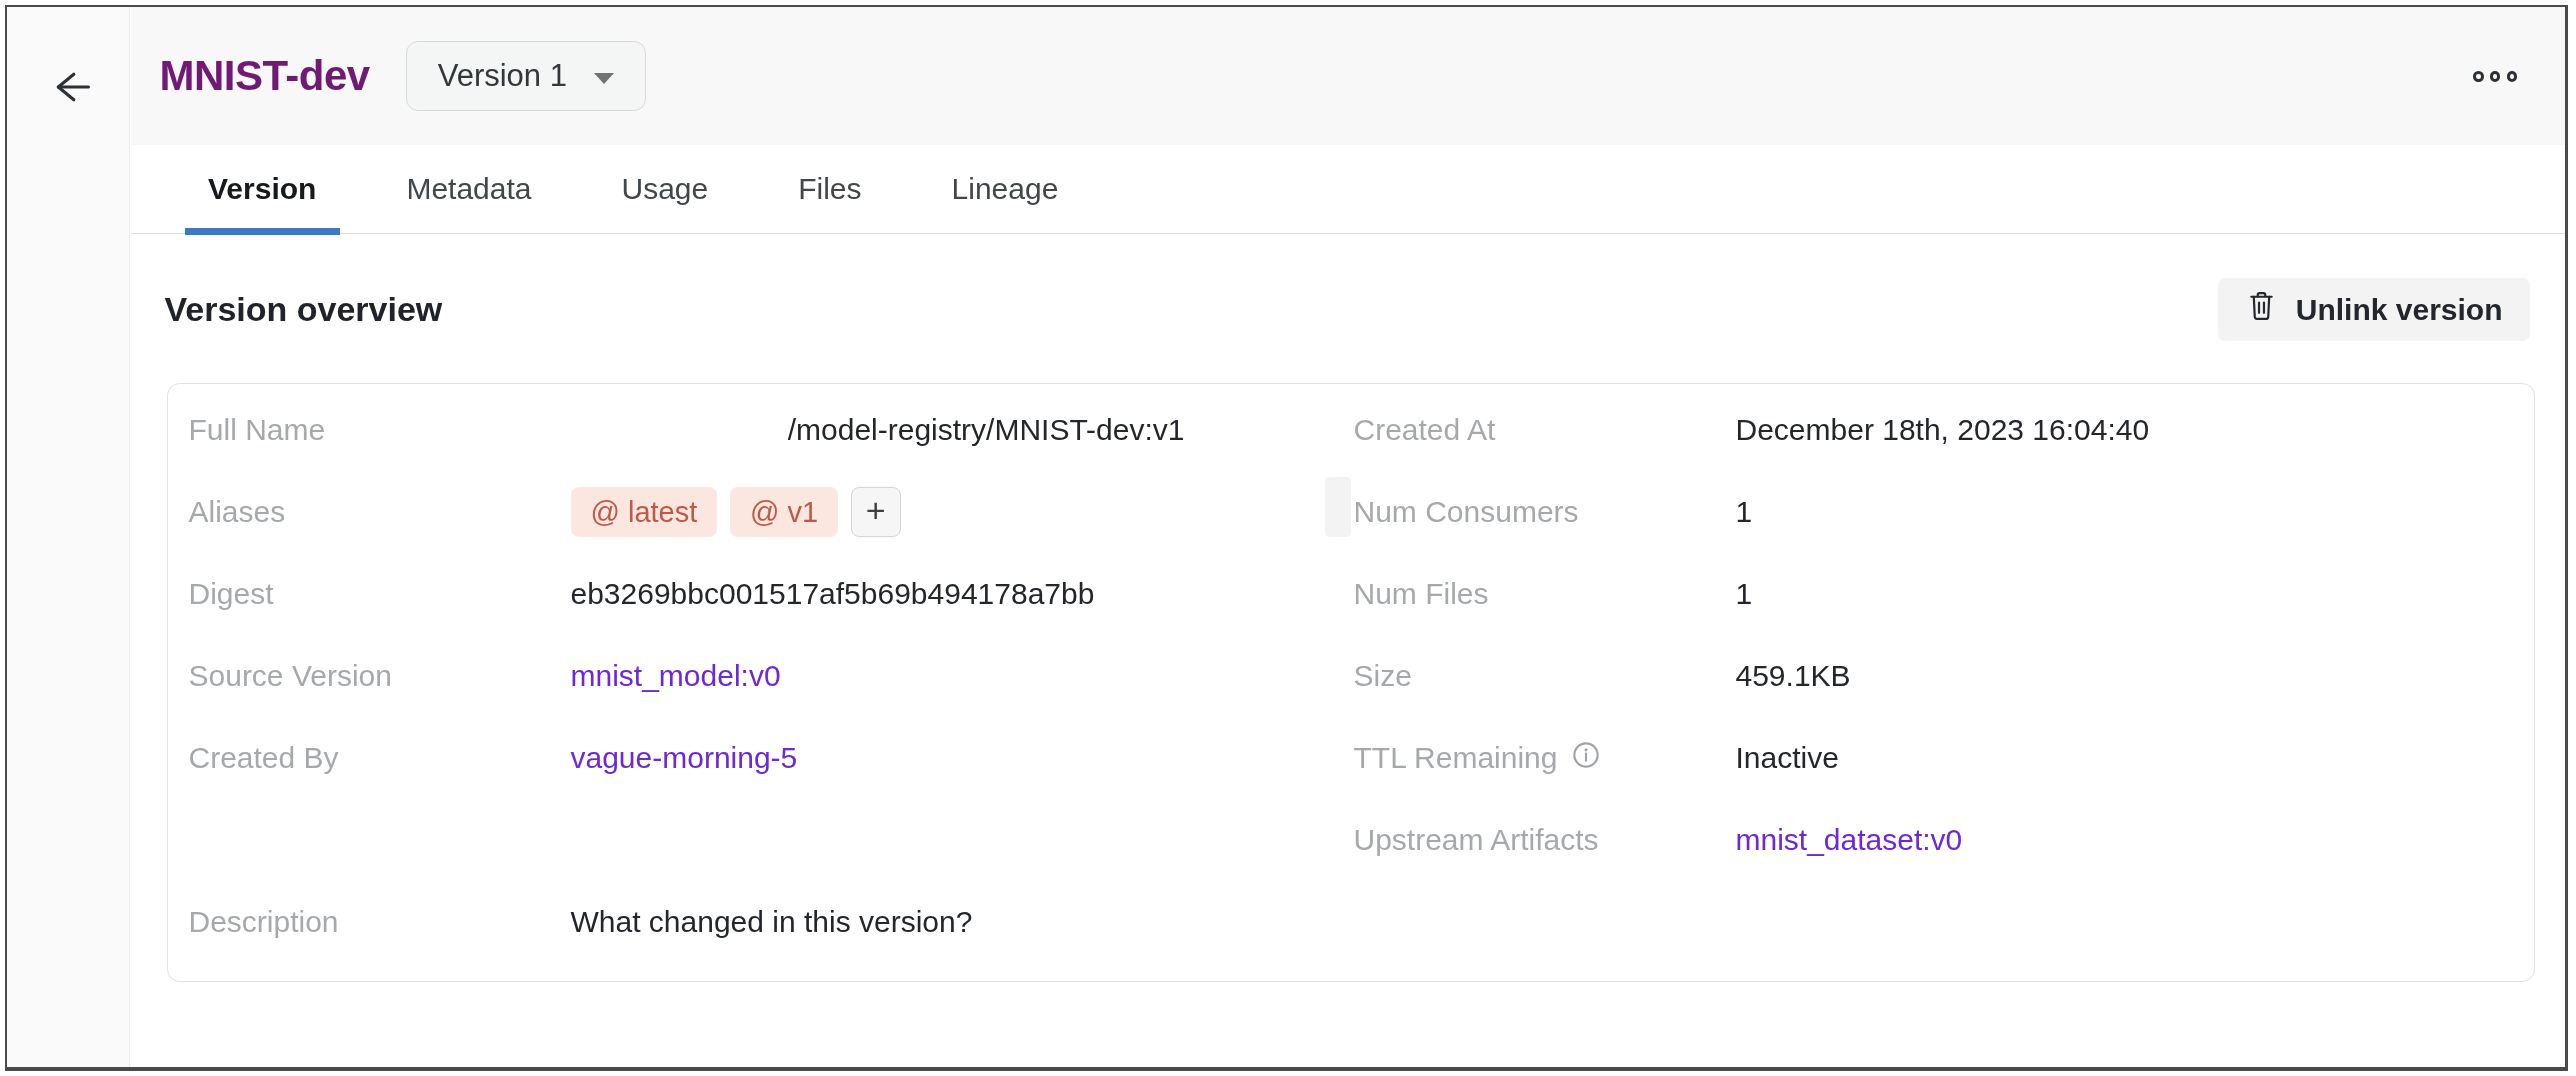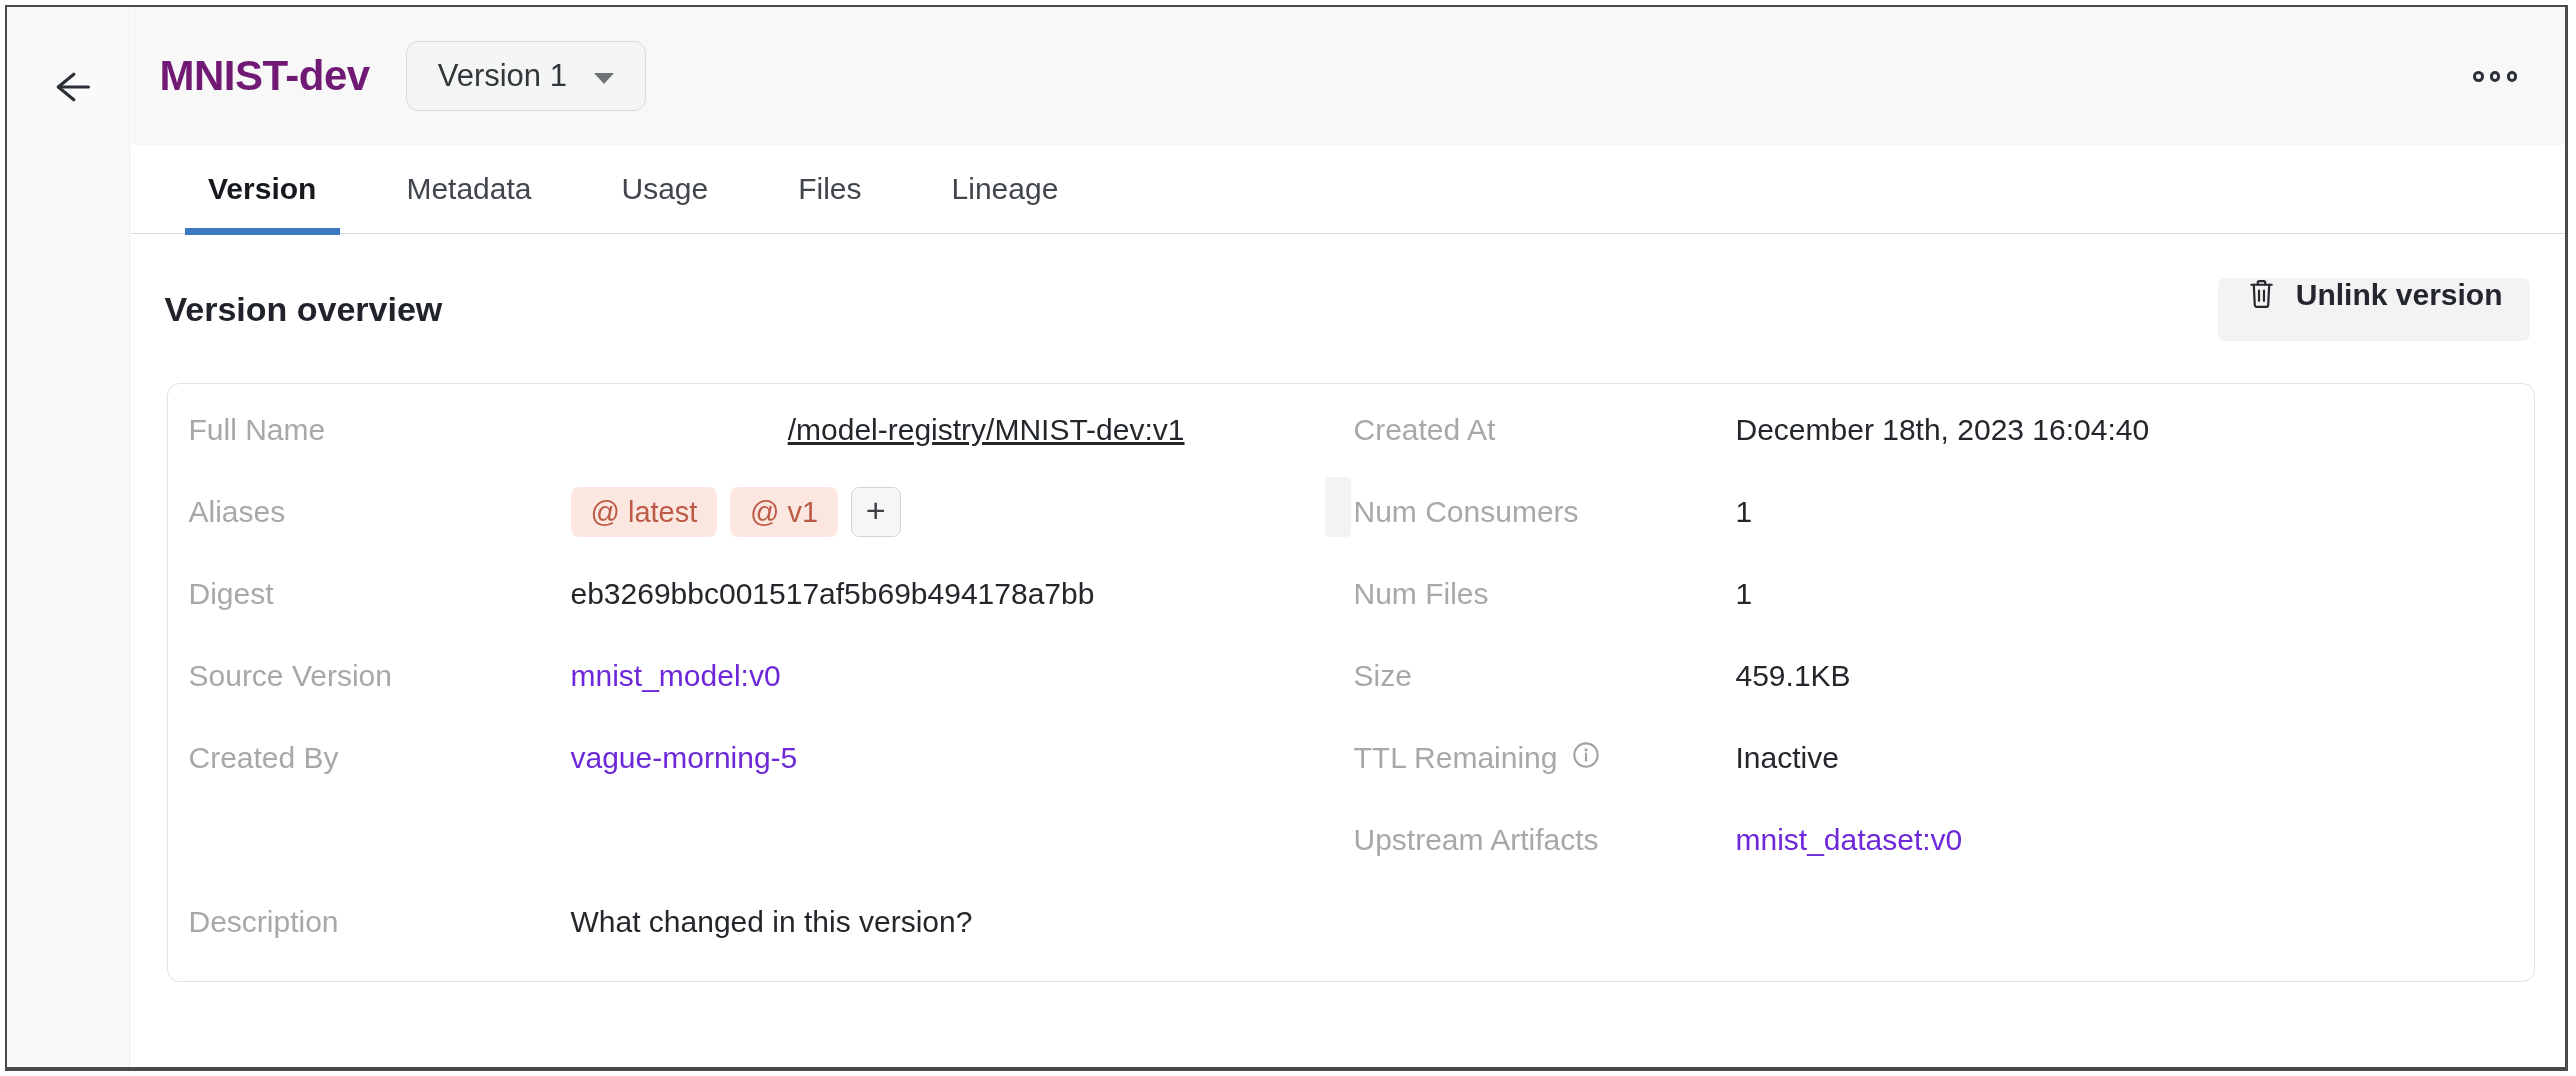--- a/index.html
+++ b/index.html
@@ -59,38 +59,38 @@
     content:"";position:absolute;left:0;right:0;bottom:-1.8px;height:7.2px;background:#3b7ac2;
   }
   
   .section-head{
     position:absolute;left:34px;right:35px;top:261px;height:83px;
     display:flex;align-items:center;justify-content:space-between;
   }
   .section-title{font-size:34px;font-weight:700;color:#20242a;}
   .unlink-btn{
     height:63px;padding:0 27px;border:none;border-radius:7.2px;background:#f3f3f3;
-    display:flex;gap:18px;cursor:pointer;
+    display:flex;align-items:center;gap:18px;cursor:pointer;
     font-size:30px;font-weight:700;color:#23272d;font-family:inherit;
   }
   
   .card{
     position:absolute;left:36px;top:376px;width:2368px;height:599px;box-sizing:border-box;
     background:#ffffff;border:1.8px solid #e2e2e2;border-radius:12.6px;
   }
   .col{position:absolute;top:5px;}
   .col-left{left:21px;width:1136px;}
   .col-right{left:1186px;width:1161px;}
   .row{height:82px;display:flex;align-items:center;}
   .row .label{
     width:382px;flex:none;font-size:30px;color:#a6a9ab;
     display:flex;align-items:center;gap:14.5px;
   }
   .row .value{font-size:30px;color:#23272c;}
-  .value-box{width:614px;text-decoration:underline;}
+  .value-box{width:614px;}
   .value-box.align-right{text-align:right;}
   a.link-value{font-size:30px;color:#6d28d9;text-decoration:none;cursor:pointer;}
   .placeholder{color:#a6a9ab;}
   .chips{display:flex;align-items:center;gap:12.6px;}
   .chip{
     height:50px;padding:0 20px;border-radius:8.1px;background:#fbe7df;color:#bd5a47;
     display:flex;align-items:center;font-size:29px;cursor:pointer;border:none;font-family:inherit;
   }
   .chip-add{
     width:50px;height:50px;box-sizing:border-box;border:1.8px solid #d4d4d4;border-radius:8.1px;

